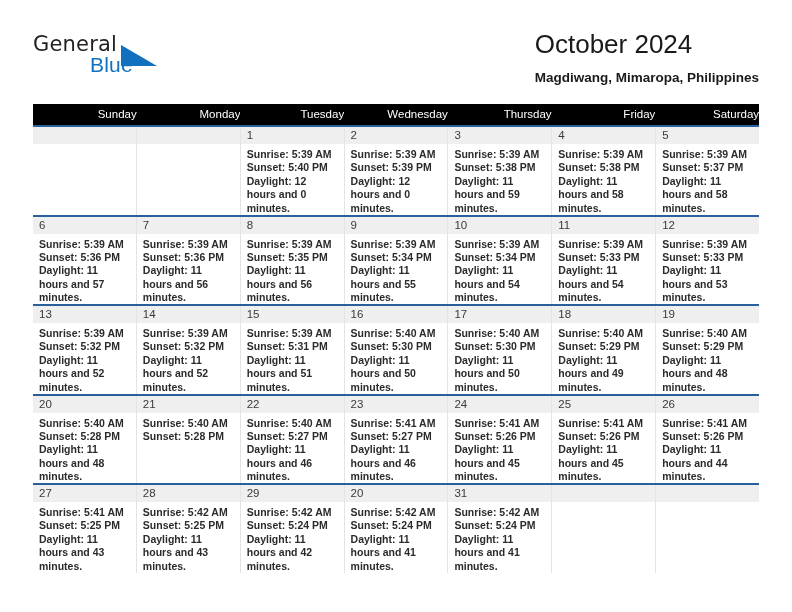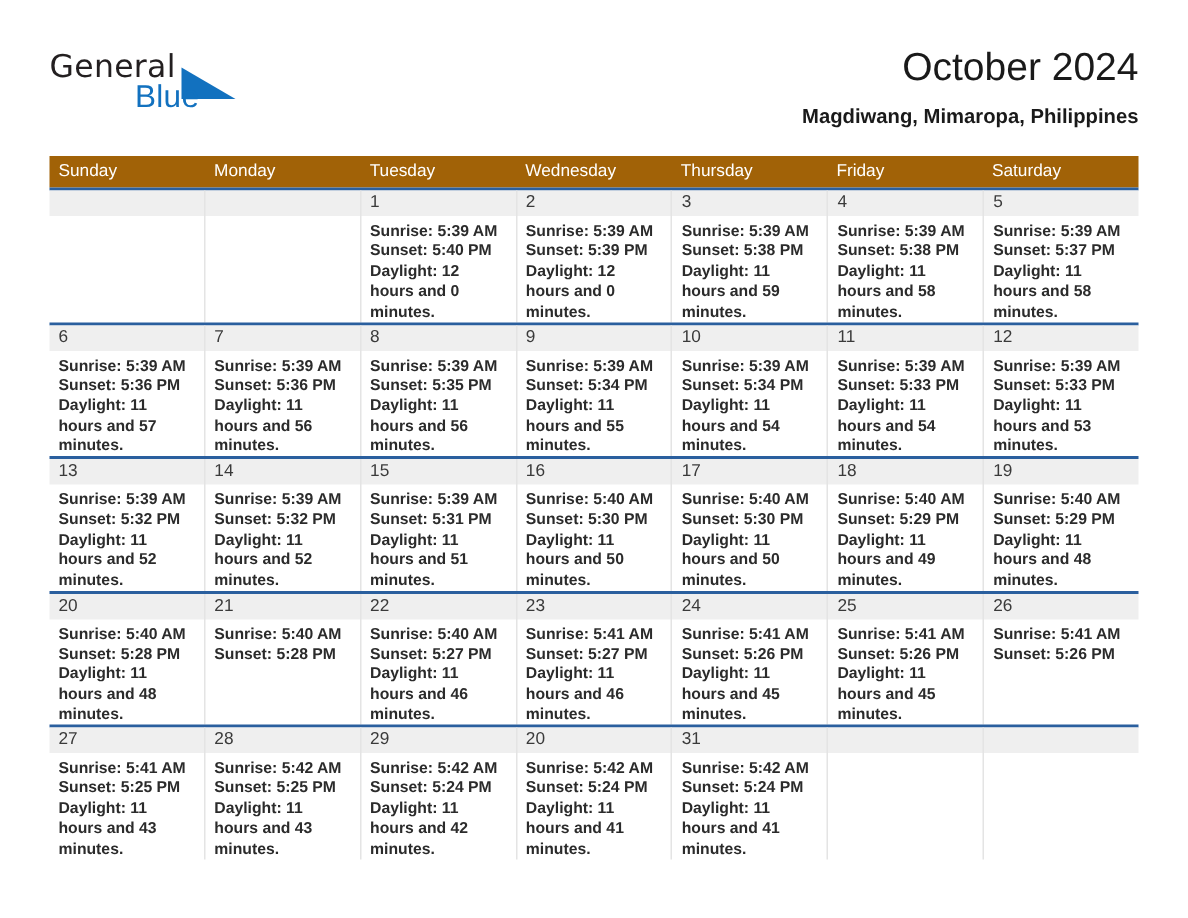--- a/index.html
+++ b/index.html
@@ -65,21 +65,21 @@
     width: 0;
     height: 0;
     border-left: 36px solid #1271bf;
     border-top: 21px solid transparent;
   }
 
   .title-block {
     position: absolute;
     right: 0;
     top: 0;
-    text-align: right;
+    text-align: left;
   }
   .cal-title {
     font-size: 26px;
     font-weight: 400;
     color: #1a1a1a;
     line-height: 32px;
     white-space: nowrap;
     font-family: "Liberation Sans", sans-serif;
   }
   .cal-subtitle {
@@ -95,22 +95,23 @@
   
   .calendar {
     position: absolute;
     left: 33px;
     top: 104px;
     width: 726px;
   }
 
   .weekday-row {
     display: flex;
-    background: #a16207;
+    background: #000000;
     height: 21px;
+    text-align: right;
   }
   .weekday-cell {
     flex: 1 1 0;
     color: #ffffff;
     font-size: 11.5px;
     line-height: 21px;
     padding-left: 6px;
     box-sizing: border-box;
     white-space: nowrap;
     overflow: hidden;
@@ -428,20 +429,21 @@
             <div class="line">Sunrise: 5:41 AM</div>
             <div class="line">Sunset: 5:26 PM</div>
             <div class="daylight">Daylight: 11 hours and 45 minutes.</div>
           </div>
         </div>
         <div class="day-cell">
           <div class="day-num">26</div>
           <div class="day-info">
             <div class="line">Sunrise: 5:41 AM</div>
             <div class="line">Sunset: 5:26 PM</div>
+            <div class="daylight">Daylight: 11 hours and 44 minutes.</div>
           </div>
         </div>
       </div>
     </div>
 
     <div class="week-row">
       <div class="daynum-band"></div>
       <div class="days">
         <div class="day-cell">
           <div class="day-num">27</div>

